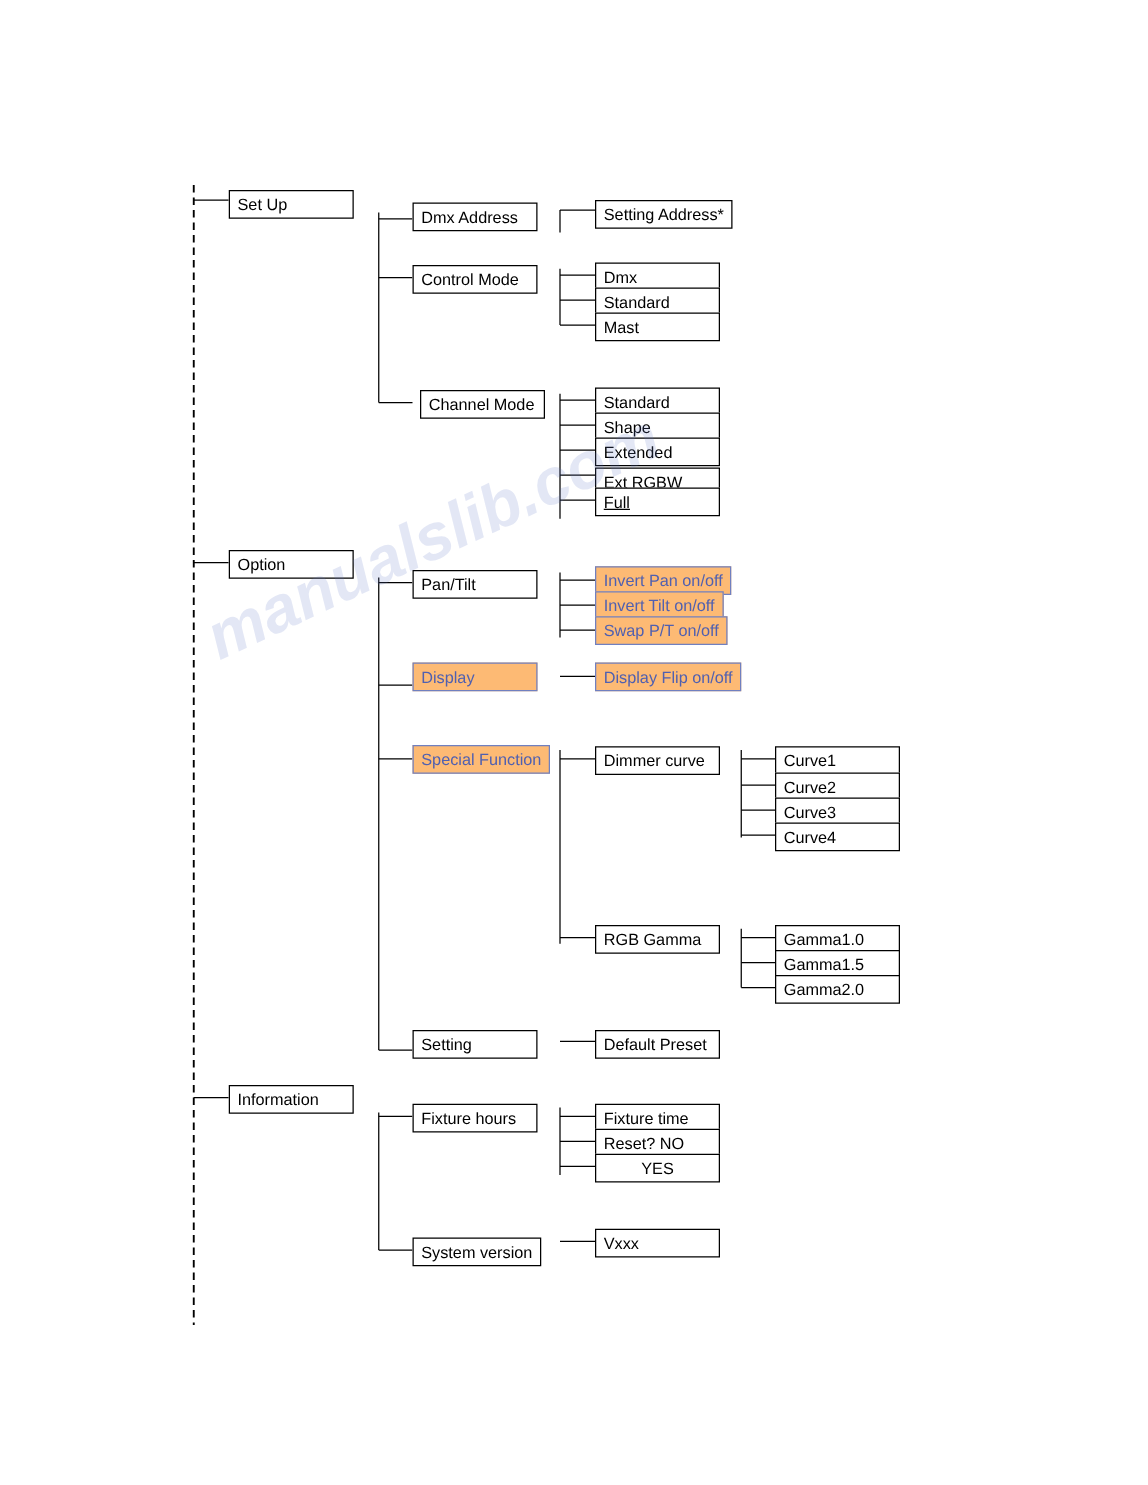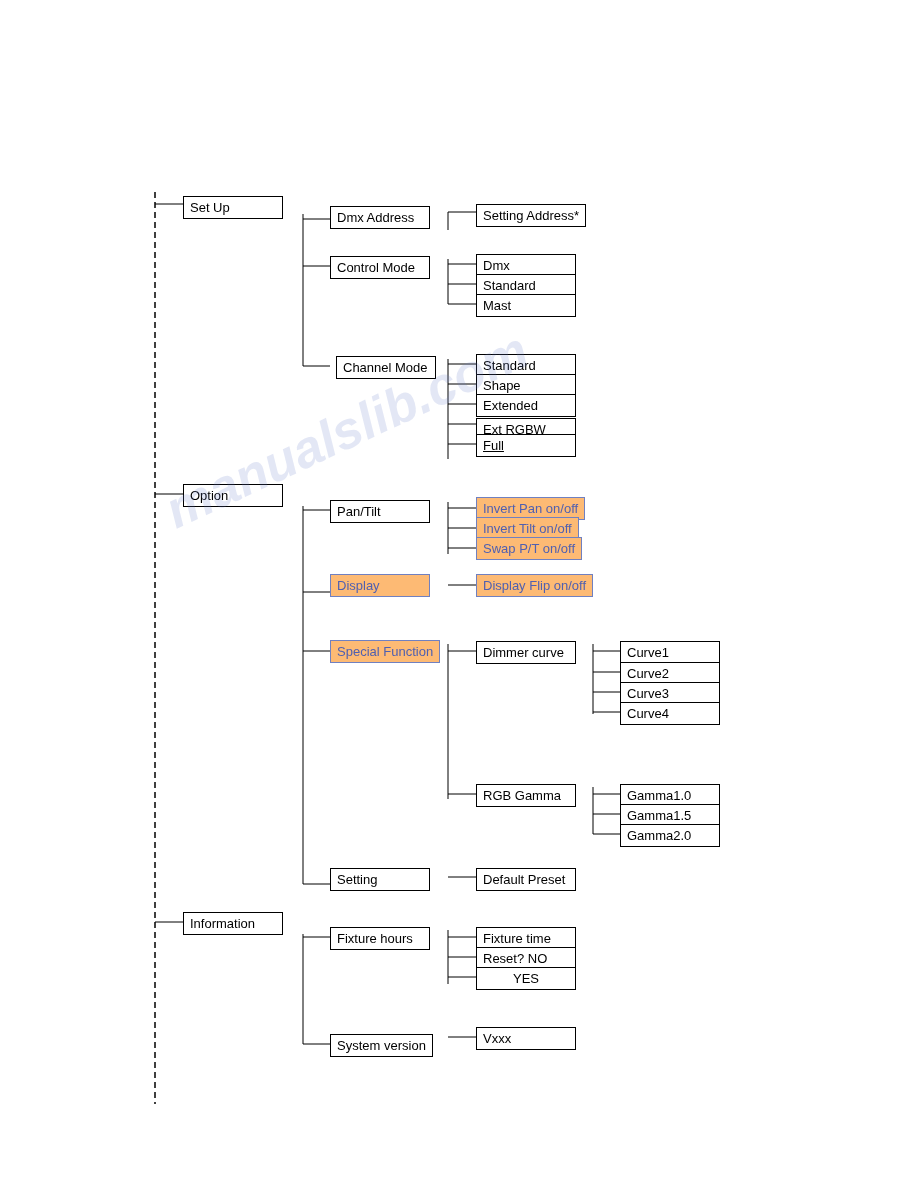--- a/index.html
+++ b/index.html
@@ -47,21 +47,21 @@
       min-width: 100px;
       text-align: left;
       color: #5060b0;
     }
   </style>
 </head>
 <body>
 
 <div class="watermark">manualslib.com</div>
 
-<div style="position:relative; width:918px; height:1024px;margin-top:44px;">
+<div style="position:relative; width:918px; height:1024px;">
 
 <svg style="position:absolute;top:0;left:0;width:918px;height:1188px;pointer-events:none;">
 
   <line x1="155" y1="148" x2="155" y2="1060" stroke="#000" stroke-width="1.5" stroke-dasharray="6,4"></line>
 
   <line x1="155" y1="160" x2="183" y2="160" stroke="#000" stroke-width="1"></line>
 
   <line x1="303" y1="170" x2="303" y2="322" stroke="#000" stroke-width="1"></line>
 
   <line x1="303" y1="175" x2="330" y2="175" stroke="#000" stroke-width="1"></line>

